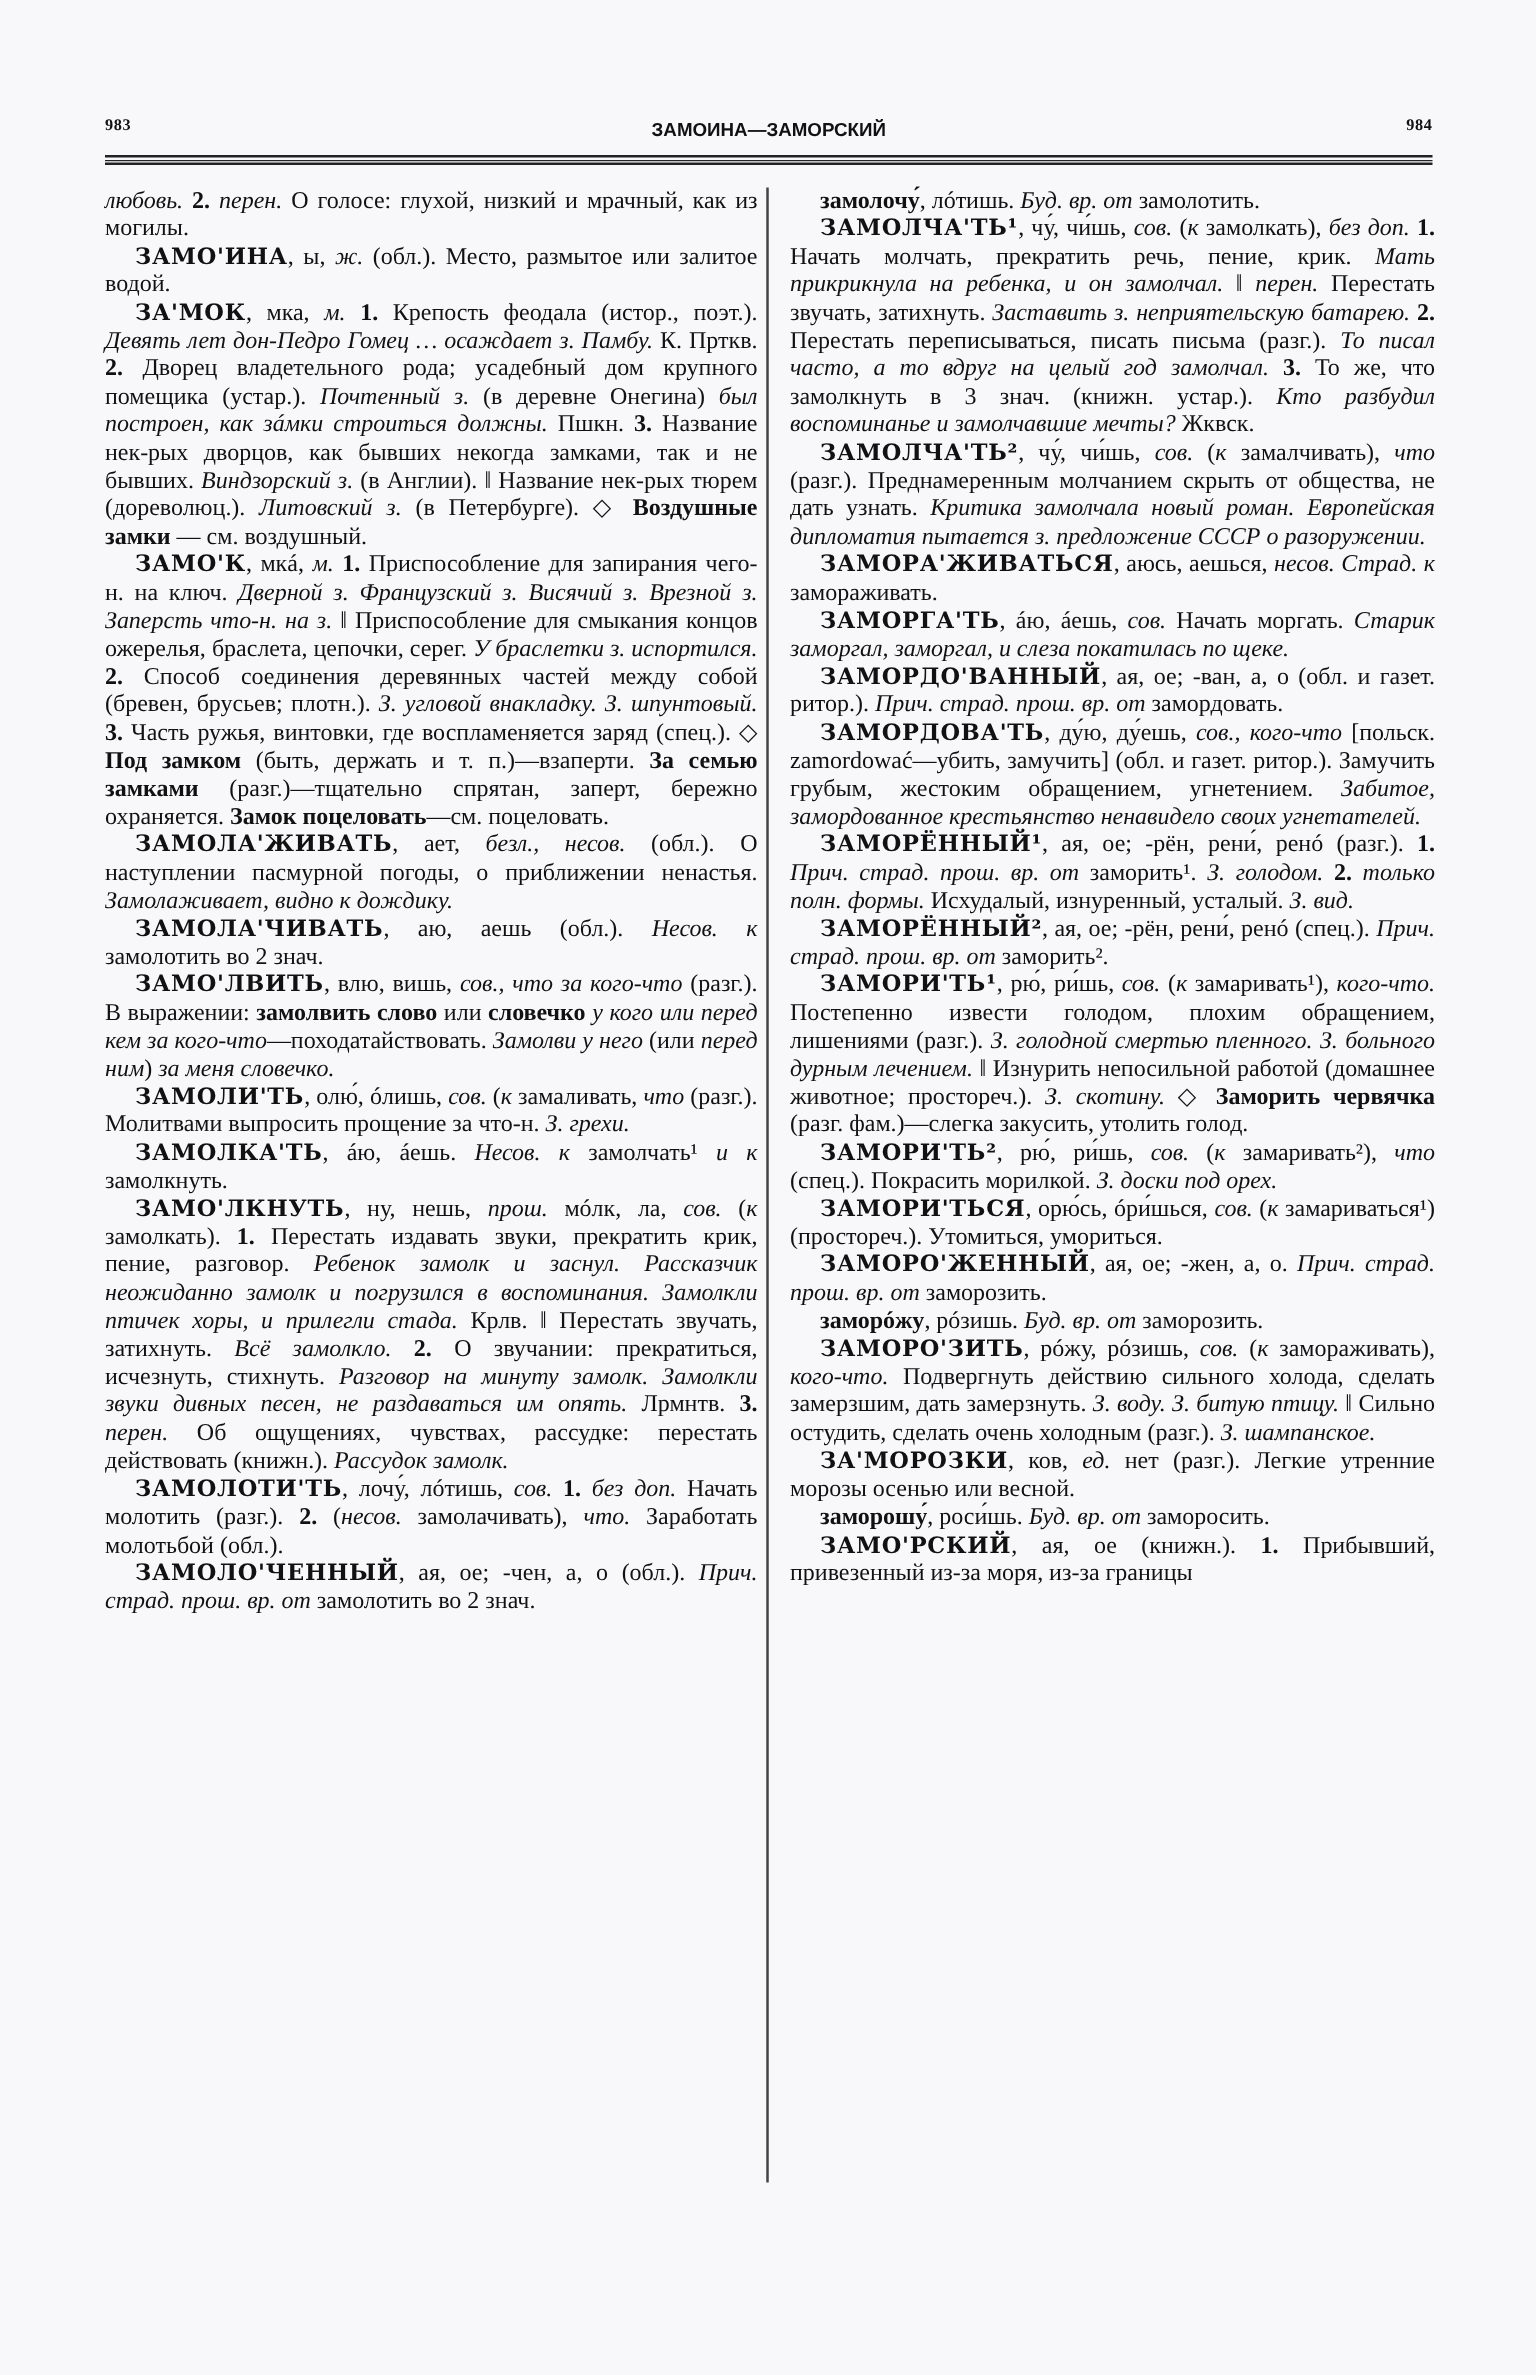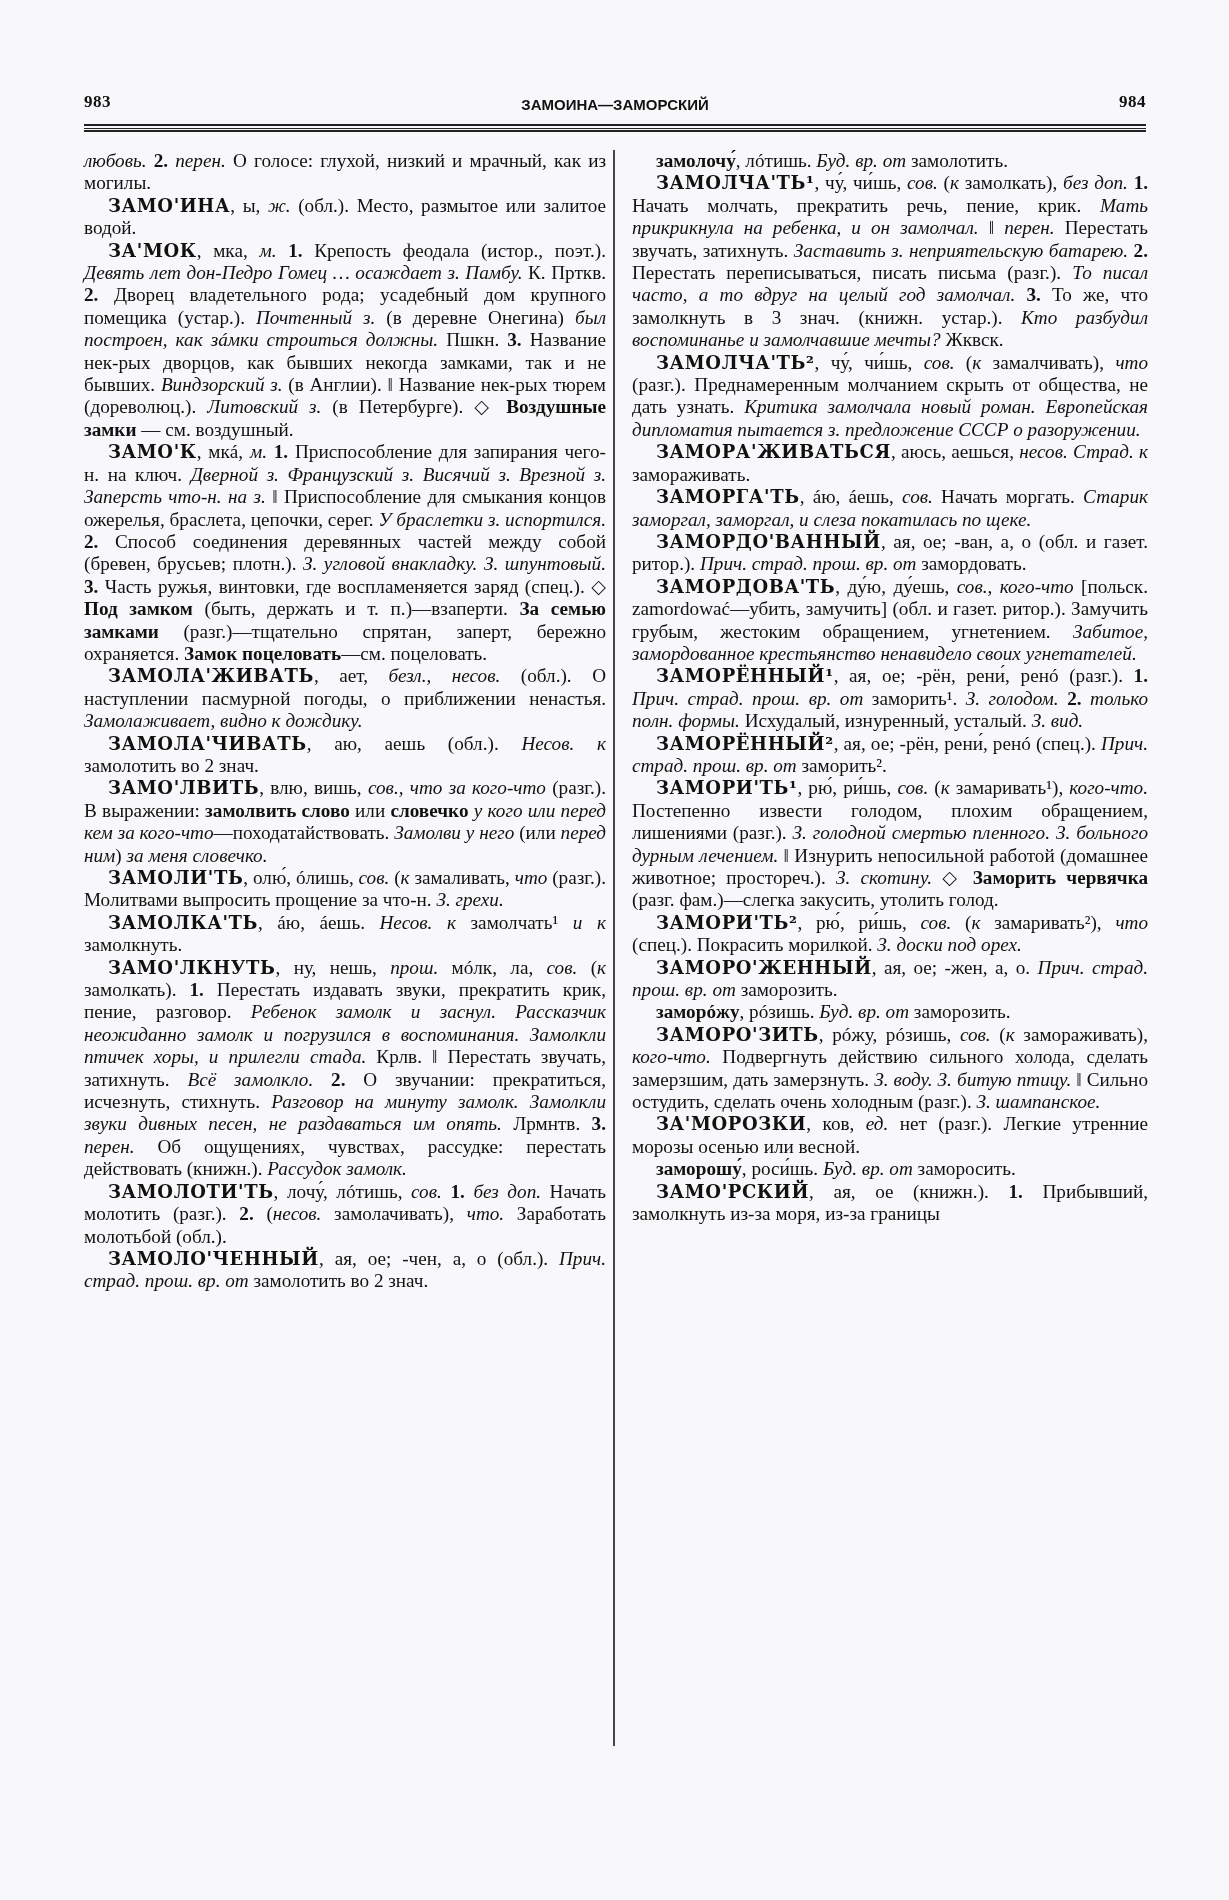--- a/index.html
+++ b/index.html
@@ -8,21 +8,21 @@
     background:#f8f7fa;
     color:#111;
     font-family:"DejaVu Serif", serif;
     position:relative;
     overflow:hidden;
   }
   .header {
     position:absolute; left:84px; top:92px; width:1062px; height:30px;
   }
   .pnum {
-    position:absolute; top:0; font-weight:bold; font-size:17px;
+    position:absolute; top:0; font-weight:bold; font-size:13px;
     font-family:"Liberation Serif", serif; letter-spacing:0.5px;
   }
   .pnum.left { left:0; }
   .pnum.right { right:0; }
   .running-head {
     position:absolute; left:0; right:0; top:4px; text-align:center;
     font-weight:bold; font-size:15px; font-family:Liberation Sans, sans-serif;
   }
   .rule {
     position:absolute; left:84px; width:1062px; background:#222;
@@ -80,19 +80,20 @@
     <p class="entry"><span class="hw">ЗАМОЛЧА'ТЬ¹</span><span>, чу́, чи́шь, </span><span class="i">сов.</span><span> (</span><span class="i">к</span><span> замолкать), </span><span class="i">без доп.</span><span> </span><span class="b">1.</span><span> Начать молчать, прекратить речь, пение, крик. </span><span class="i">Мать прикрикнула на ребенка, и он замолчал.</span><span> ‖ </span><span class="i">перен.</span><span> Перестать звучать, затихнуть. </span><span class="i">Заставить з. неприятельскую батарею.</span><span> </span><span class="b">2.</span><span> Перестать переписываться, писать письма (разг.). </span><span class="i">То писал часто, а то вдруг на целый год замолчал.</span><span> </span><span class="b">3.</span><span> То же, что замолкнуть в 3 знач. (книжн. устар.). </span><span class="i">Кто разбудил воспоминанье и замолчавшие мечты?</span><span> Жквск.</span></p>
     <p class="entry"><span class="hw">ЗАМОЛЧА'ТЬ²</span><span>, чу́, чи́шь, </span><span class="i">сов.</span><span> (</span><span class="i">к</span><span> замалчивать), </span><span class="i">что</span><span> (разг.). Преднамеренным молчанием скрыть от общества, не дать узнать. </span><span class="i">Критика замолчала новый роман. Европейская дипломатия пытается з. предложение СССР о разоружении.</span></p>
     <p class="entry"><span class="hw">ЗАМОРА'ЖИВАТЬСЯ</span><span>, аюсь, аешься, </span><span class="i">несов. Страд. к</span><span> замораживать.</span></p>
     <p class="entry"><span class="hw">ЗАМОРГА'ТЬ</span><span>, áю, áешь, </span><span class="i">сов.</span><span> Начать моргать. </span><span class="i">Старик заморгал, заморгал, и слеза покатилась по щеке.</span></p>
     <p class="entry"><span class="hw">ЗАМОРДО'ВАННЫЙ</span><span>, ая, ое; -ван, а, о (обл. и газет. ритор.). </span><span class="i">Прич. страд. прош. вр. от</span><span> замордовать.</span></p>
     <p class="entry"><span class="hw">ЗАМОРДОВА'ТЬ</span><span>, ду́ю, ду́ешь, </span><span class="i">сов., кого-что</span><span> [польск. zamordować—убить, замучить] (обл. и газет. ритор.). Замучить грубым, жестоким обращением, угнетением. </span><span class="i">Забитое, замордованное крестьянство ненавидело своих угнетателей.</span></p>
     <p class="entry"><span class="hw">ЗАМОРЁННЫЙ¹</span><span>, ая, ое; -рён, рени́, ренó (разг.). </span><span class="b">1.</span><span> </span><span class="i">Прич. страд. прош. вр. от</span><span> заморить¹. </span><span class="i">З. голодом.</span><span> </span><span class="b">2.</span><span> </span><span class="i">только полн. формы.</span><span> Исхудалый, изнуренный, усталый. </span><span class="i">З. вид.</span></p>
     <p class="entry"><span class="hw">ЗАМОРЁННЫЙ²</span><span>, ая, ое; -рён, рени́, ренó (спец.). </span><span class="i">Прич. страд. прош. вр. от</span><span> заморить².</span></p>
     <p class="entry"><span class="hw">ЗАМОРИ'ТЬ¹</span><span>, рю́, ри́шь, </span><span class="i">сов.</span><span> (</span><span class="i">к</span><span> замаривать¹), </span><span class="i">кого-что.</span><span> Постепенно извести голодом, плохим обращением, лишениями (разг.). </span><span class="i">З. голодной смертью пленного. З. больного дурным лечением.</span><span> ‖ Изнурить непосильной работой (домашнее животное; простореч.). </span><span class="i">З. скотину.</span><span> ◇ </span><span class="b">Заморить червячка</span><span> (разг. фам.)—слегка закусить, утолить голод.</span></p>
     <p class="entry"><span class="hw">ЗАМОРИ'ТЬ²</span><span>, рю́, ри́шь, </span><span class="i">сов.</span><span> (</span><span class="i">к</span><span> замаривать²), </span><span class="i">что</span><span> (спец.). Покрасить морилкой. </span><span class="i">З. доски под орех.</span></p>
+    <p class="entry"><span class="hw">ЗАМОРИ'ТЬСЯ</span><span>, орю́сь, óри́шься, </span><span class="i">сов.</span><span> (</span><span class="i">к</span><span> замариваться¹) (простореч.). Утомиться, умориться.</span></p>
     <p class="entry"><span class="hw">ЗАМОРО'ЖЕННЫЙ</span><span>, ая, ое; -жен, а, о. </span><span class="i">Прич. страд. прош. вр. от</span><span> заморозить.</span></p>
     <p class="entry"><span class="b">заморóжу</span><span>, рóзишь. </span><span class="i">Буд. вр. от</span><span> заморозить.</span></p>
     <p class="entry"><span class="hw">ЗАМОРО'ЗИТЬ</span><span>, рóжу, рóзишь, </span><span class="i">сов.</span><span> (</span><span class="i">к</span><span> замораживать), </span><span class="i">кого-что.</span><span> Подвергнуть действию сильного холода, сделать замерзшим, дать замерзнуть. </span><span class="i">З. воду. З. битую птицу.</span><span> ‖ Сильно остудить, сделать очень холодным (разг.). </span><span class="i">З. шампанское.</span></p>
     <p class="entry"><span class="hw">ЗА'МОРОЗКИ</span><span>, ков, </span><span class="i">ед.</span><span> нет (разг.). Легкие утренние морозы осенью или весной.</span></p>
     <p class="entry"><span class="b">заморошу́</span><span>, роси́шь. </span><span class="i">Буд. вр. от</span><span> заморосить.</span></p>
-    <p class="entry"><span class="hw">ЗАМО'РСКИЙ</span><span>, ая, ое (книжн.). </span><span class="b">1.</span><span> Прибывший, замолкнуть из-за моря, из-за границы</span></p>
+    <p class="entry"><span class="hw">ЗАМО'РСКИЙ</span><span>, ая, ое (книжн.). </span><span class="b">1.</span><span> Прибывший, привезенный из-за моря, из-за границы</span></p>
   </div>
 
 </body></html>

